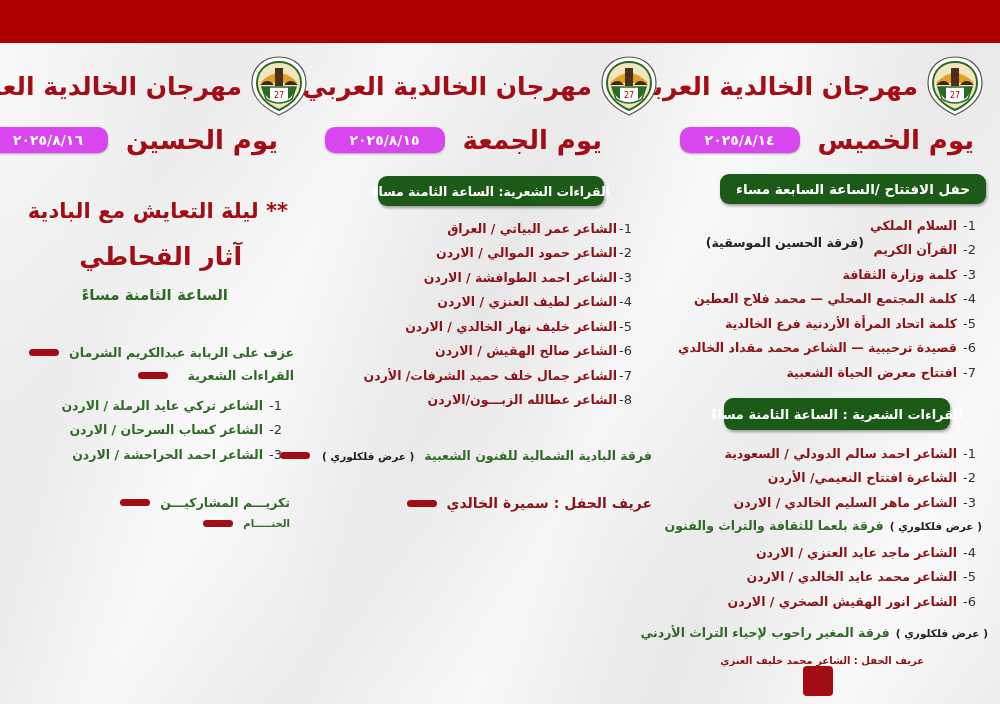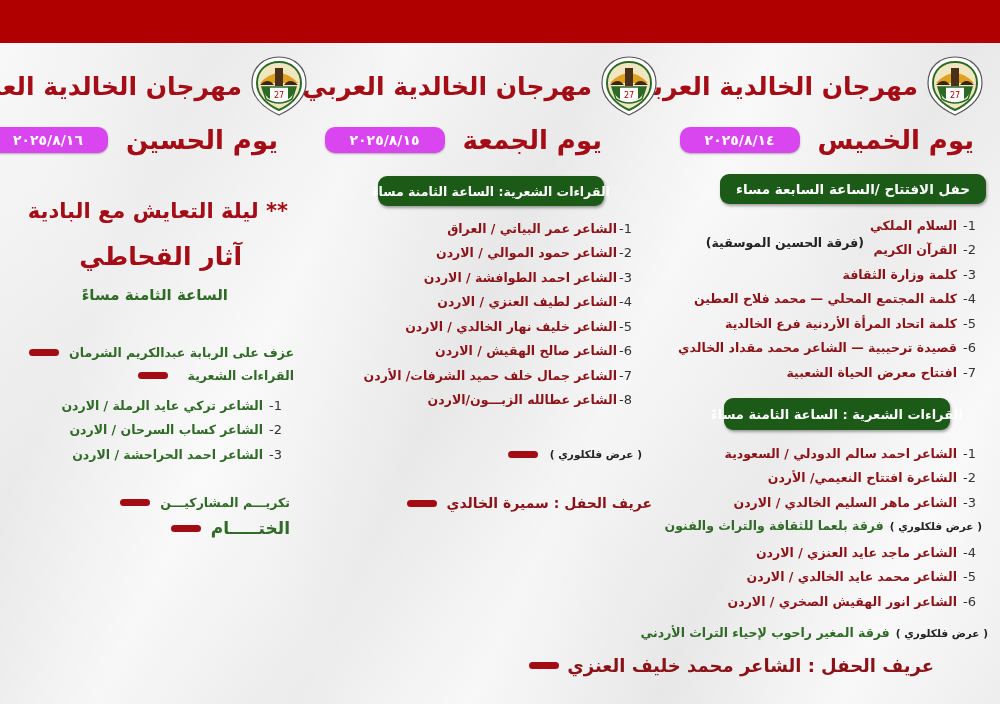--- a/index.html
+++ b/index.html
@@ -169,21 +169,21 @@
         <span class="num">6-</span>
         <span>الشاعر انور الهقيش الصخري / الاردن</span>
       </li>
   </ul>
 
   <div class="line" style="right:12px; top:582px; font-size:12.5px;">
     <span class="small-paren">( عرض فلكلوري )</span>
     <span class="green-text">فرقة المغير راحوب لإحياء التراث الأردني</span>
   </div>
 
-  <div class="line" style="right:66px; top:612px; font-size:18px; color:#8b1318;">
+  <div class="line" style="right:76px; top:612px; font-size:10px; color:#8b1318;flex-direction:column;">
     <span class="dash" style="order:2; margin-left:0; margin-right:8px;"></span>
     <span>عريف الحفل : الشاعر محمد خليف العنزي</span>
   </div>
 </section>
 
 <section class="col col-fri">
   <div class="header" style="right:12px;">
     <svg class="logo" viewBox="0 0 62 62">
       <path d="M31 2 C46 2 58 12 58 28 C58 44 44 54 31 60 C18 54 4 44 4 28 C4 12 16 2 31 2Z" fill="#fff" stroke="#555" stroke-width="1.2"></path>
       <path d="M31 7 C43 7 53 15 53 28 C53 41 42 50 31 55 C20 50 9 41 9 28 C9 15 19 7 31 7Z" fill="#f0e6c0" stroke="#2a6a24" stroke-width="2"></path>
@@ -235,20 +235,21 @@
       </li>
     <li style="height:24.5px;">
         <span class="num" style="margin-left:2px;">8-</span>
         <span>الشاعر عطالله الزبـــون/الاردن</span>
       </li>
   </ul>
 
   <div class="line" style="right:20px; top:405px; font-size:12.5px;">
     <span class="dash" style="order:3; margin-left:0; margin-right:12px;"></span>
     <span class="small-paren" style="order:2; margin-left:0; margin-right:10px;">( عرض فلكلوري )</span>
+    <span class="green-text" style="order:1;">فرقة البادية الشمالية للفنون الشعبية</span>
   </div>
 
   <div class="line" style="right:20px; top:452px; font-size:14px; color:#8b1318;">
     <span class="dash" style="order:2; margin-left:0; margin-right:10px;"></span>
     <span>عريف الحفل : سميرة الخالدي</span>
   </div>
 </section>
 
 <section class="col col-sat">
   <div class="header" style="right:28px;">
@@ -295,17 +296,17 @@
     <li style="height:24.5px; color:#2f6a26;">
         <span class="num">3-</span>
         <span>الشاعر احمد الحراحشة / الاردن</span>
       </li>
   </ul>
 
   <div class="line" style="right:48px; top:452px; font-size:12.5px; color:#2f6a26;">
     <span class="dash" style="order:2; margin-left:0; margin-right:10px;"></span>
     <span>تكريـــم المشاركيـــن</span>
   </div>
-  <div class="line" style="right:48px; top:475px; font-size:17px; color:#2f6a26;">
+  <div class="line" style="right:48px; top:475px; font-size:10px; color:#2f6a26;">
     <span class="dash" style="order:2; margin-left:0; margin-right:10px;"></span>
     <span>الختـــــام</span>
   </div>
 </section>
 
 </body></html>

